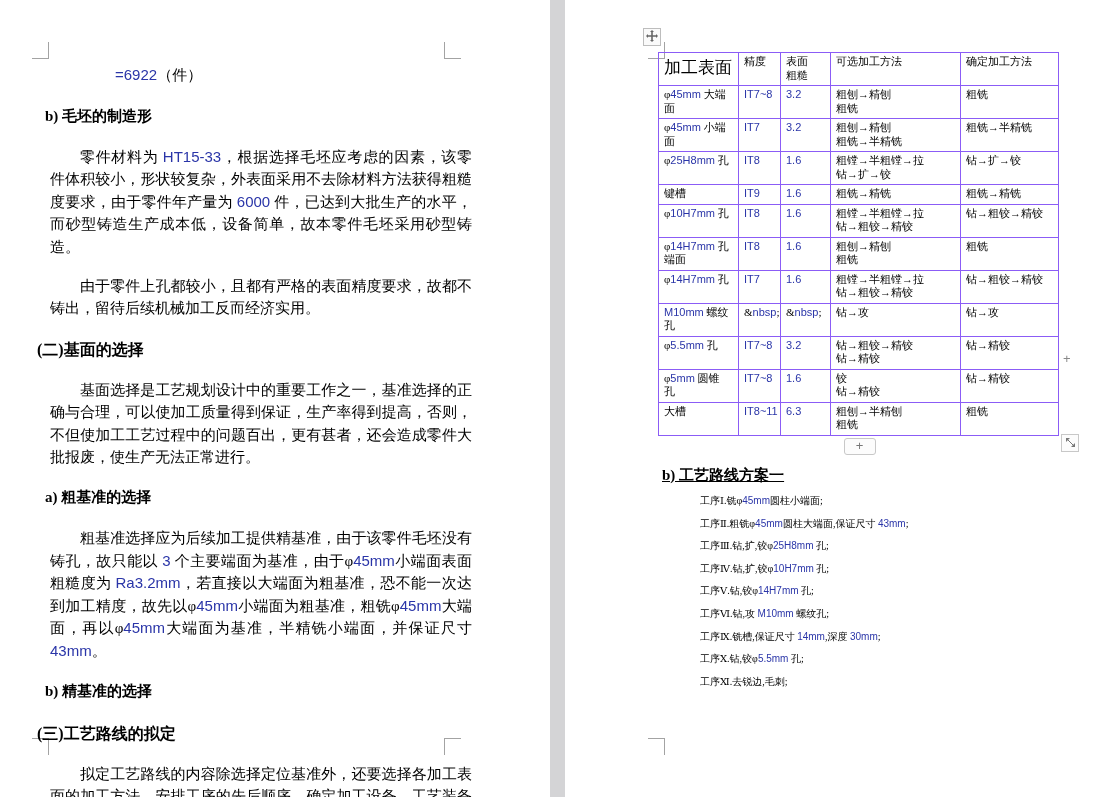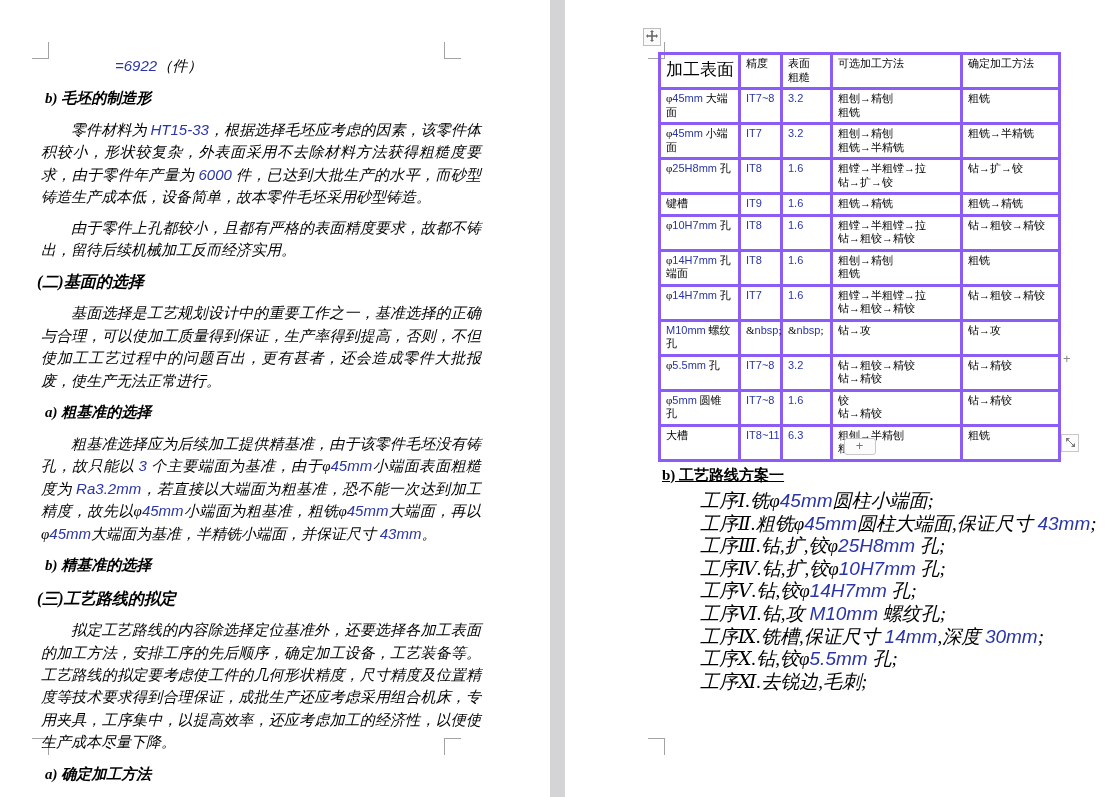--- a/index.html
+++ b/index.html
@@ -13,50 +13,50 @@
 
   
   .mark{position:absolute;width:16px;height:16px;border:0 solid #a3a3a3;}
   .mark.tl{border-right-width:1px;border-bottom-width:1px;}
   .mark.tr{border-left-width:1px;border-bottom-width:1px;}
   .mark.bl{border-right-width:1px;border-top-width:1px;}
   .mark.br{border-left-width:1px;border-top-width:1px;}
 
   
   .content-left{position:absolute;left:33px;top:46px;width:456px;}
-  .content-left p{margin:8px;font-style:italic;}
+  .content-left p{margin:17px;}
   p.calc{margin-left:82px;line-height:23px;font-size:15px;}
   p.h-letter{font-weight:bold;margin-left:12px;line-height:25px;font-size:15px;}
   p.h-section{font-weight:bold;margin-left:4px;line-height:25px;font-size:16px;}
   p.para{text-indent:2em;text-align:justify;line-height:22.4px;font-size:15px;}
   .lat{color:var(--lat,#2a35a8);font-family:"Liberation Sans","DejaVu Sans",sans-serif;}
 
   
   .word-table{position:absolute;left:93px;top:52px;width:400px;
               border-collapse:collapse;table-layout:fixed;font-size:11px;}
-  .word-table th,.word-table td{border:3px solid #8b5cf6;vertical-align:top;
+  .word-table th,.word-table td{border:1px solid #8b5cf6;vertical-align:top;
               padding:2px 3px 3px 5px;text-align:left;font-weight:normal;line-height:13.5px;}
   .word-table td:nth-child(2),.word-table td:nth-child(3){}
   .word-table th.c-big{font-size:17px;line-height:26px;white-space:nowrap;}
 
   
   .tbl-move{position:absolute;left:78px;top:28px;width:16px;height:16px;
             border:1px solid #bdbdbd;background:#fafafa;display:flex;align-items:center;justify-content:center;}
   .plus-below{position:absolute;width:30px;height:15px;border:1px solid #c8c8c8;border-radius:3px;
             background:#fcfcfc;color:#777;font-size:13px;line-height:13px;text-align:center;
             font-family:"Liberation Sans",sans-serif;}
   .plus-right{position:absolute;color:#888;font-size:13px;line-height:13px;
             font-family:"Liberation Sans",sans-serif;}
   .tbl-resize{position:absolute;width:16px;height:16px;border:1px solid #c8c8c8;background:#fcfcfc;
             display:flex;align-items:center;justify-content:center;}
 
   
   .proc-head{position:absolute;left:97px;top:466px;font-weight:bold;font-size:15px;text-decoration:underline;}
   .steps{position:absolute;left:135px;top:490px;width:400px;white-space:nowrap;}
-  .steps .step{line-height:22.6px;font-size:19px;font-style:italic;}
+  .steps .step{line-height:22.6px;font-size:10px;}
 </style>
 </head>
 <body>
 
 <div class="stage">
 
   <div class="page page-left">
     <div class="mark tl" style="left:32px;top:42px;"></div>
     <div class="mark tr" style="left:444px;top:42px;"></div>
     <div class="mark bl" style="left:32px;top:738px;"></div>

